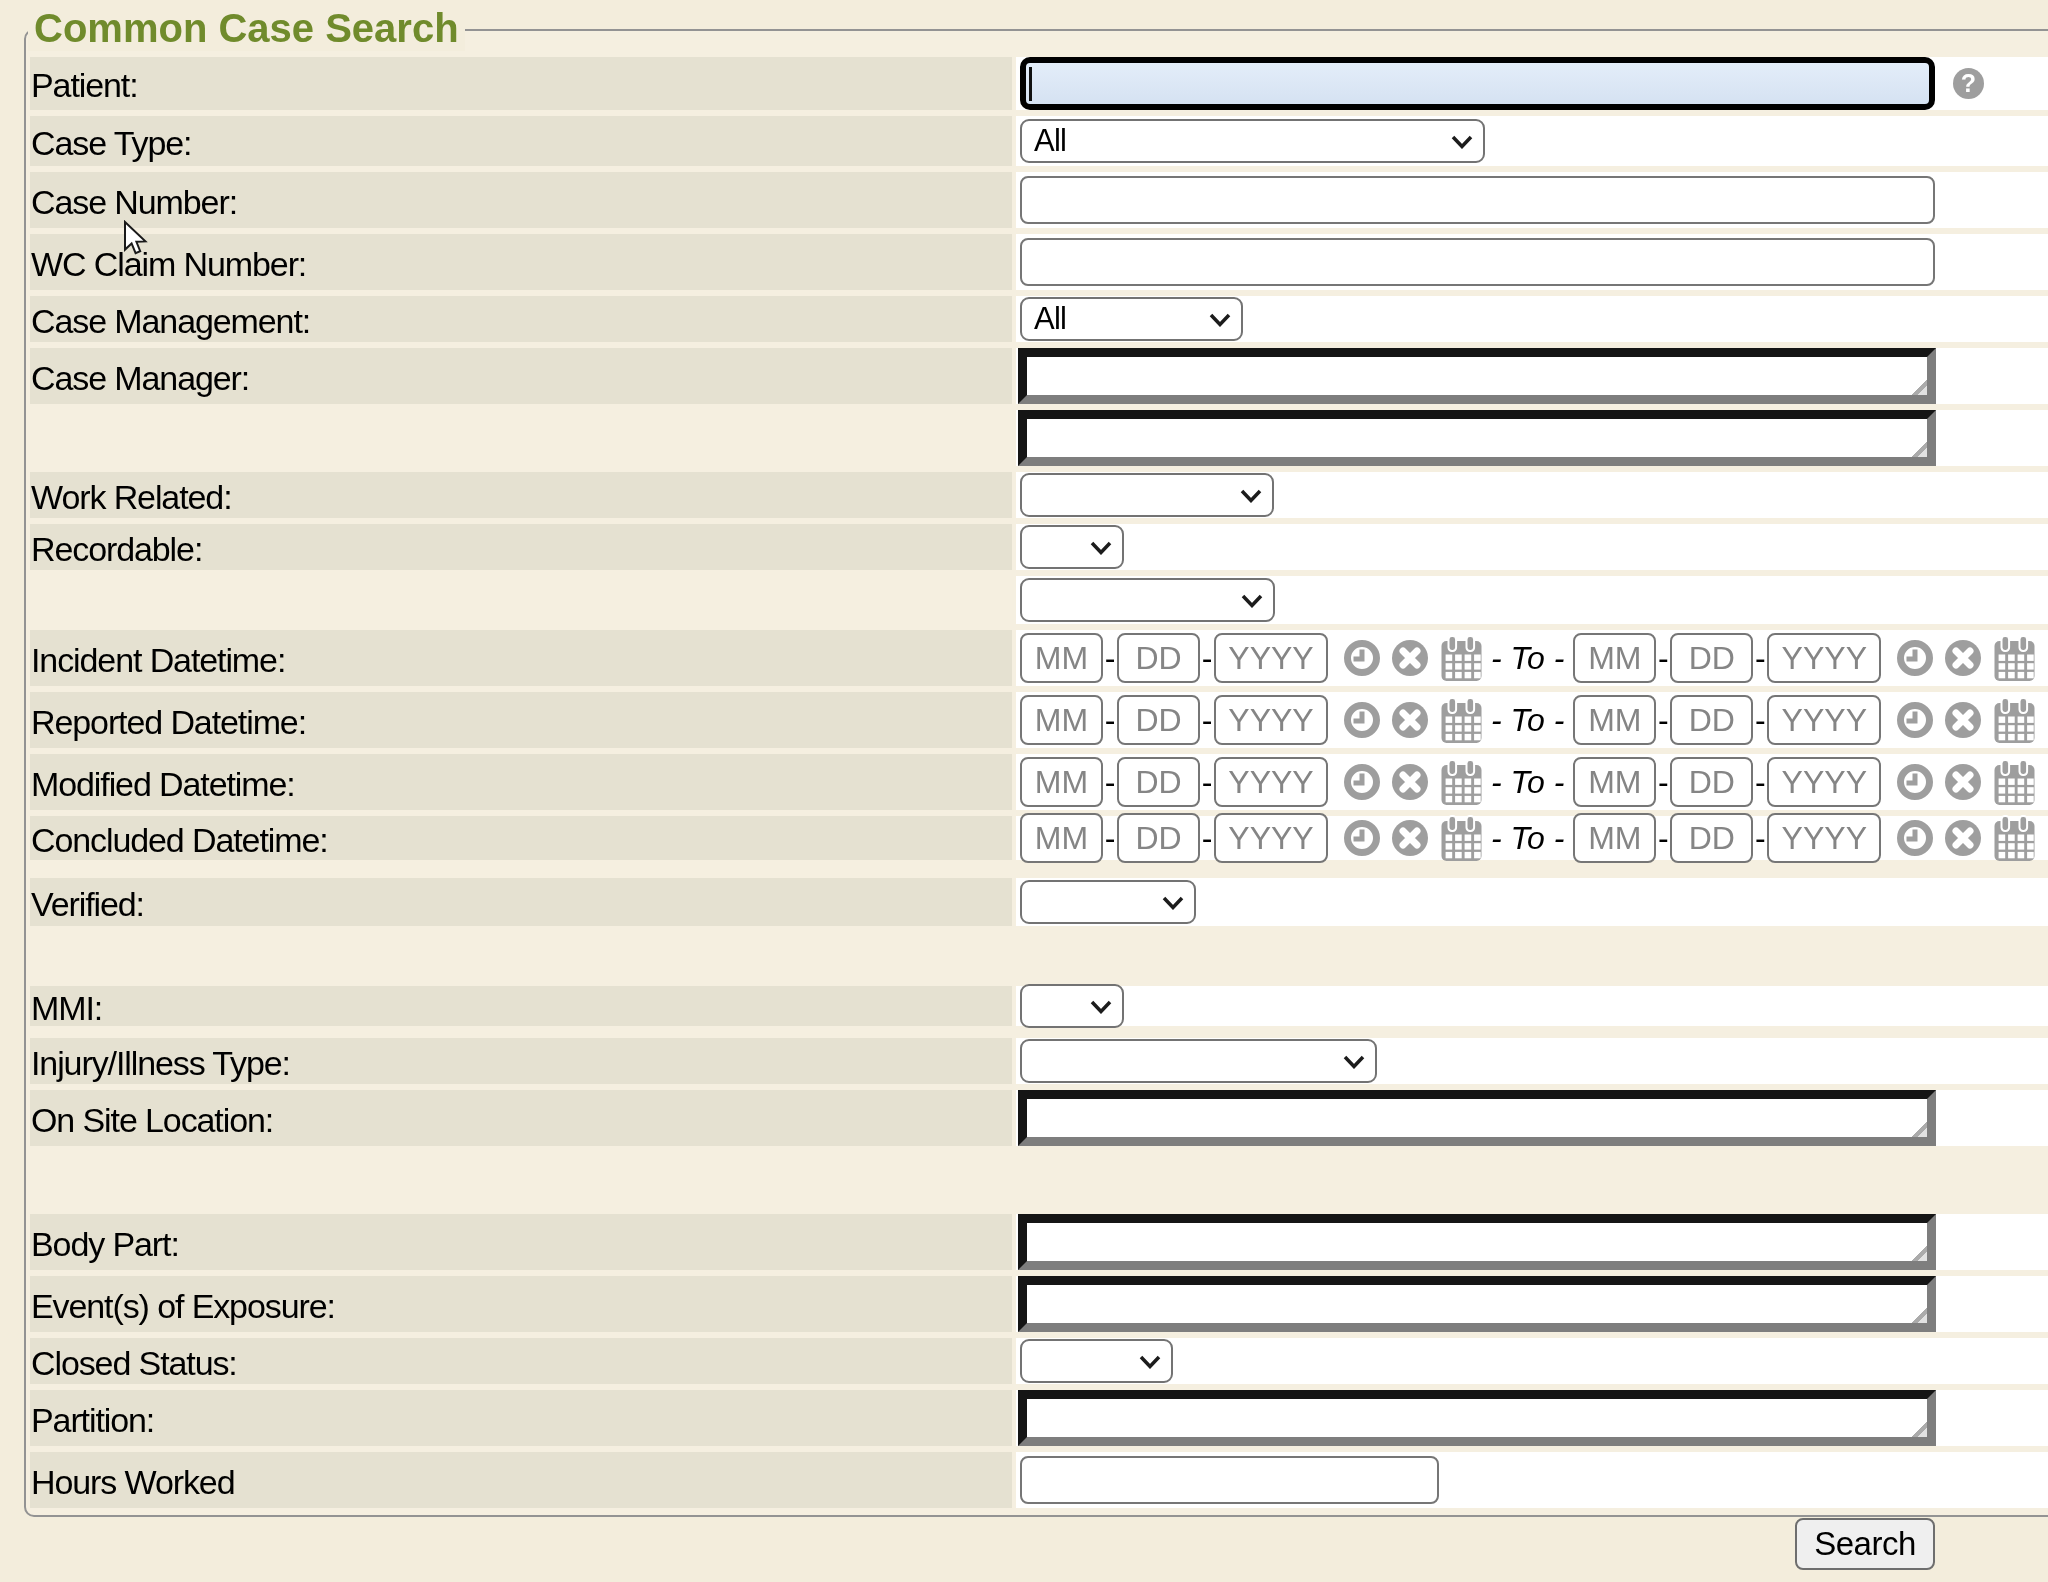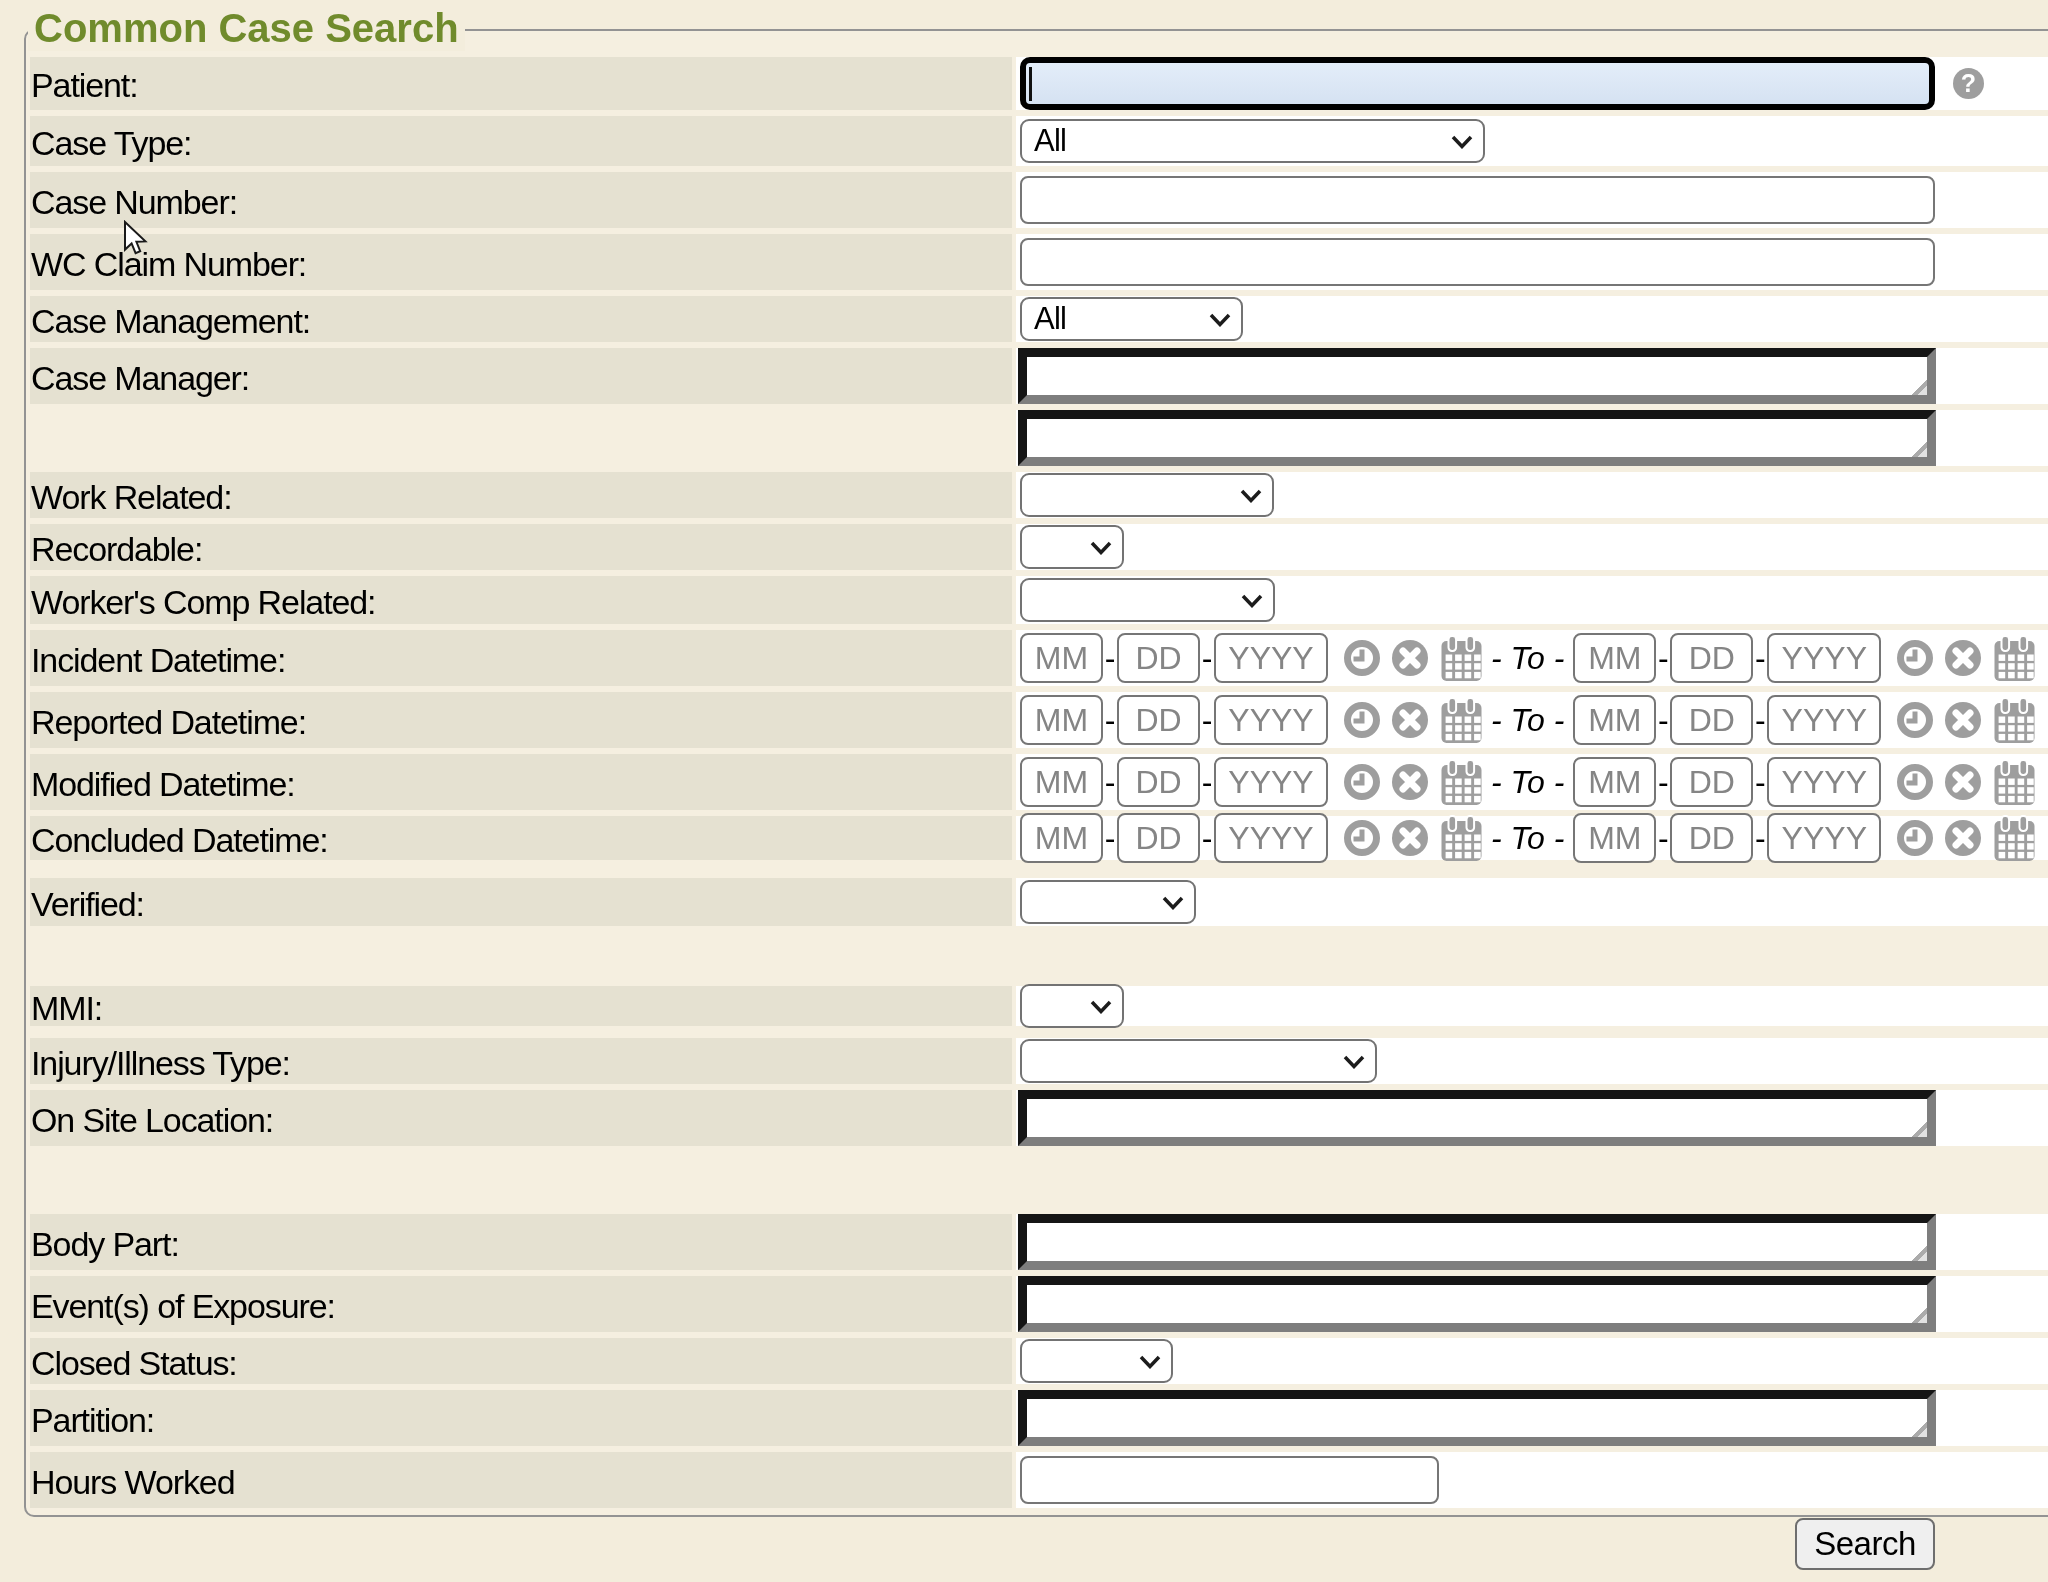--- a/index.html
+++ b/index.html
@@ -119,21 +119,20 @@
       <div class="fld">
         <div class="sel" style="width:104px">
           <span class="selt"></span>
           <svg class="chev" width="22" height="14" viewBox="0 0 22 14">
             <path d="M2 2 L11 11.5 L20 2" fill="none" stroke="#1c1c1c" stroke-width="3.5"></path>
           </svg>
         </div>
       </div>
     </div>
 <div class="row" style="top:576px;height:48px">
-      <div class="lab">Worker's Comp Related:</div>
       <div class="fld">
         <div class="sel" style="width:255px">
           <span class="selt"></span>
           <svg class="chev" width="22" height="14" viewBox="0 0 22 14">
             <path d="M2 2 L11 11.5 L20 2" fill="none" stroke="#1c1c1c" stroke-width="3.5"></path>
           </svg>
         </div>
       </div>
     </div>
 <div class="row" style="top:630px;height:56px">

